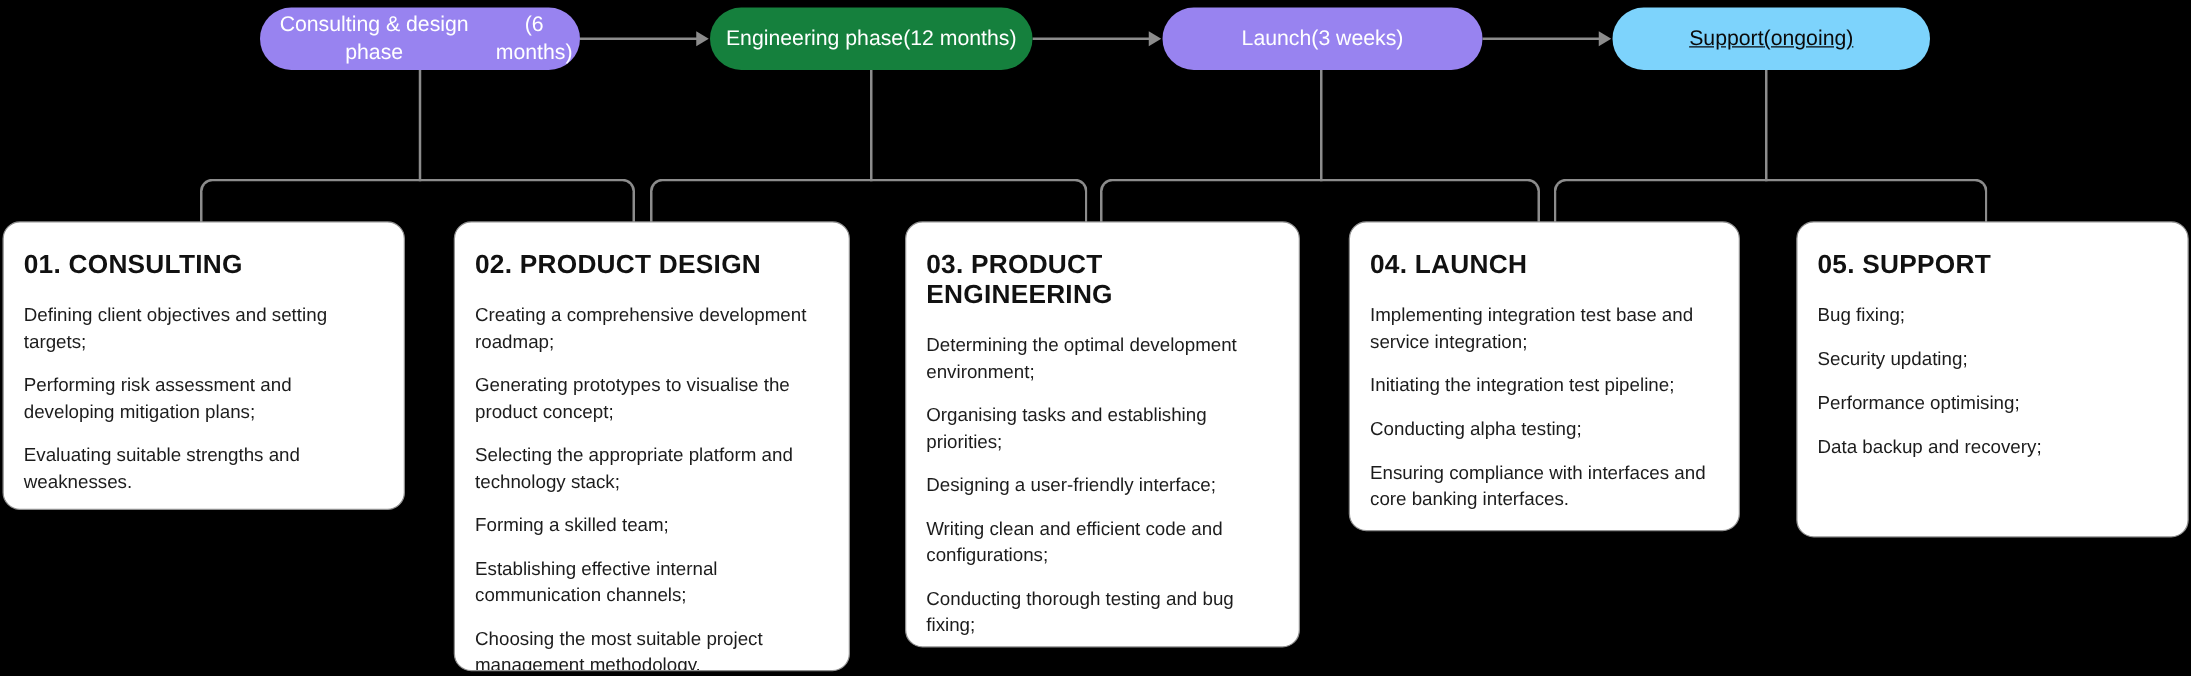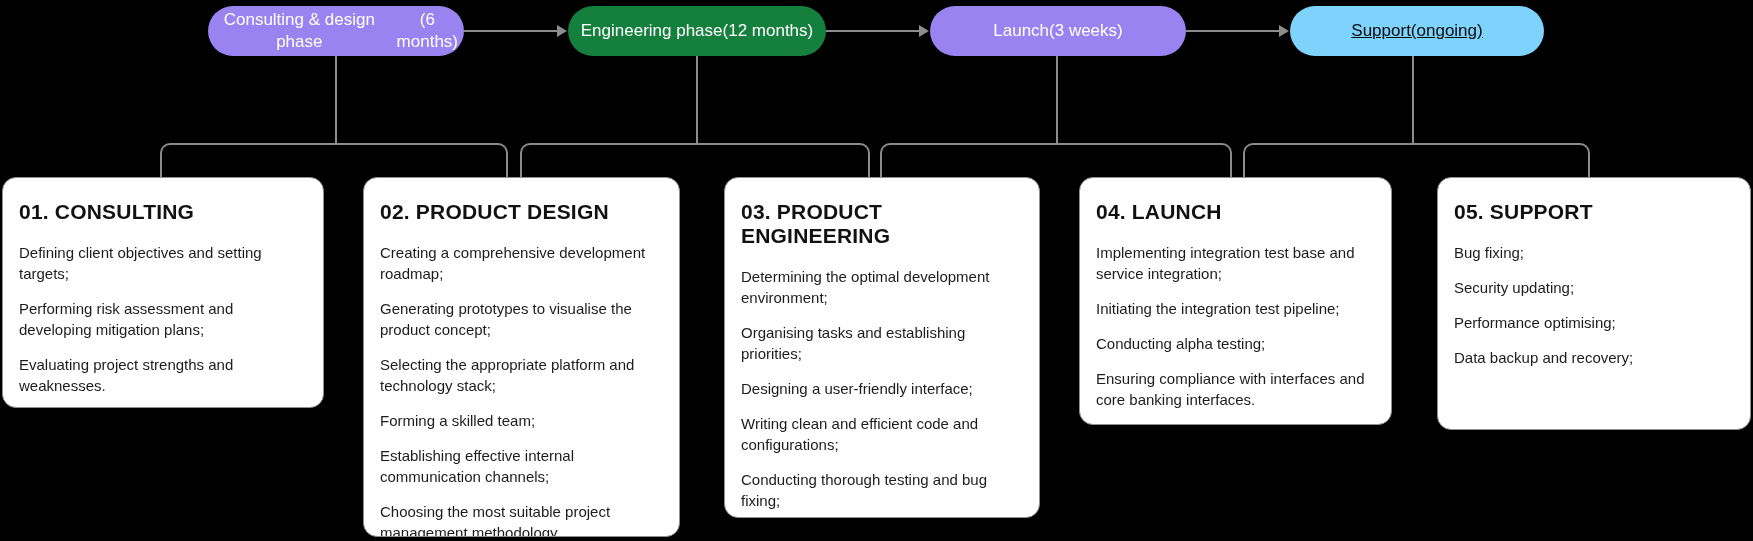--- a/index.html
+++ b/index.html
@@ -153,21 +153,21 @@
   </div>
   <div class="pill pill-4 dark-text" style="background: #7dd3fc; text-decoration: underline;">
     <span>Support</span>
     <span>(ongoing)</span>
   </div>
 
   <div class="card c-1">
     <h3>01. CONSULTING</h3>
     <p>Defining client objectives and setting targets;</p>
     <p>Performing risk assessment and developing mitigation plans;</p>
-    <p>Evaluating project strengths and weaknesses.</p>
+    <p>Evaluating suitable strengths and weaknesses.</p>
   </div>
 
   <div class="card c-2">
     <h3>02. PRODUCT DESIGN</h3>
     <p>Creating a comprehensive development roadmap;</p>
     <p>Generating prototypes to visualise the product concept;</p>
     <p>Selecting the appropriate platform and technology stack;</p>
     <p>Forming a skilled team;</p>
     <p>Establishing effective internal communication channels;</p>
     <p>Choosing the most suitable project management methodology.</p>

